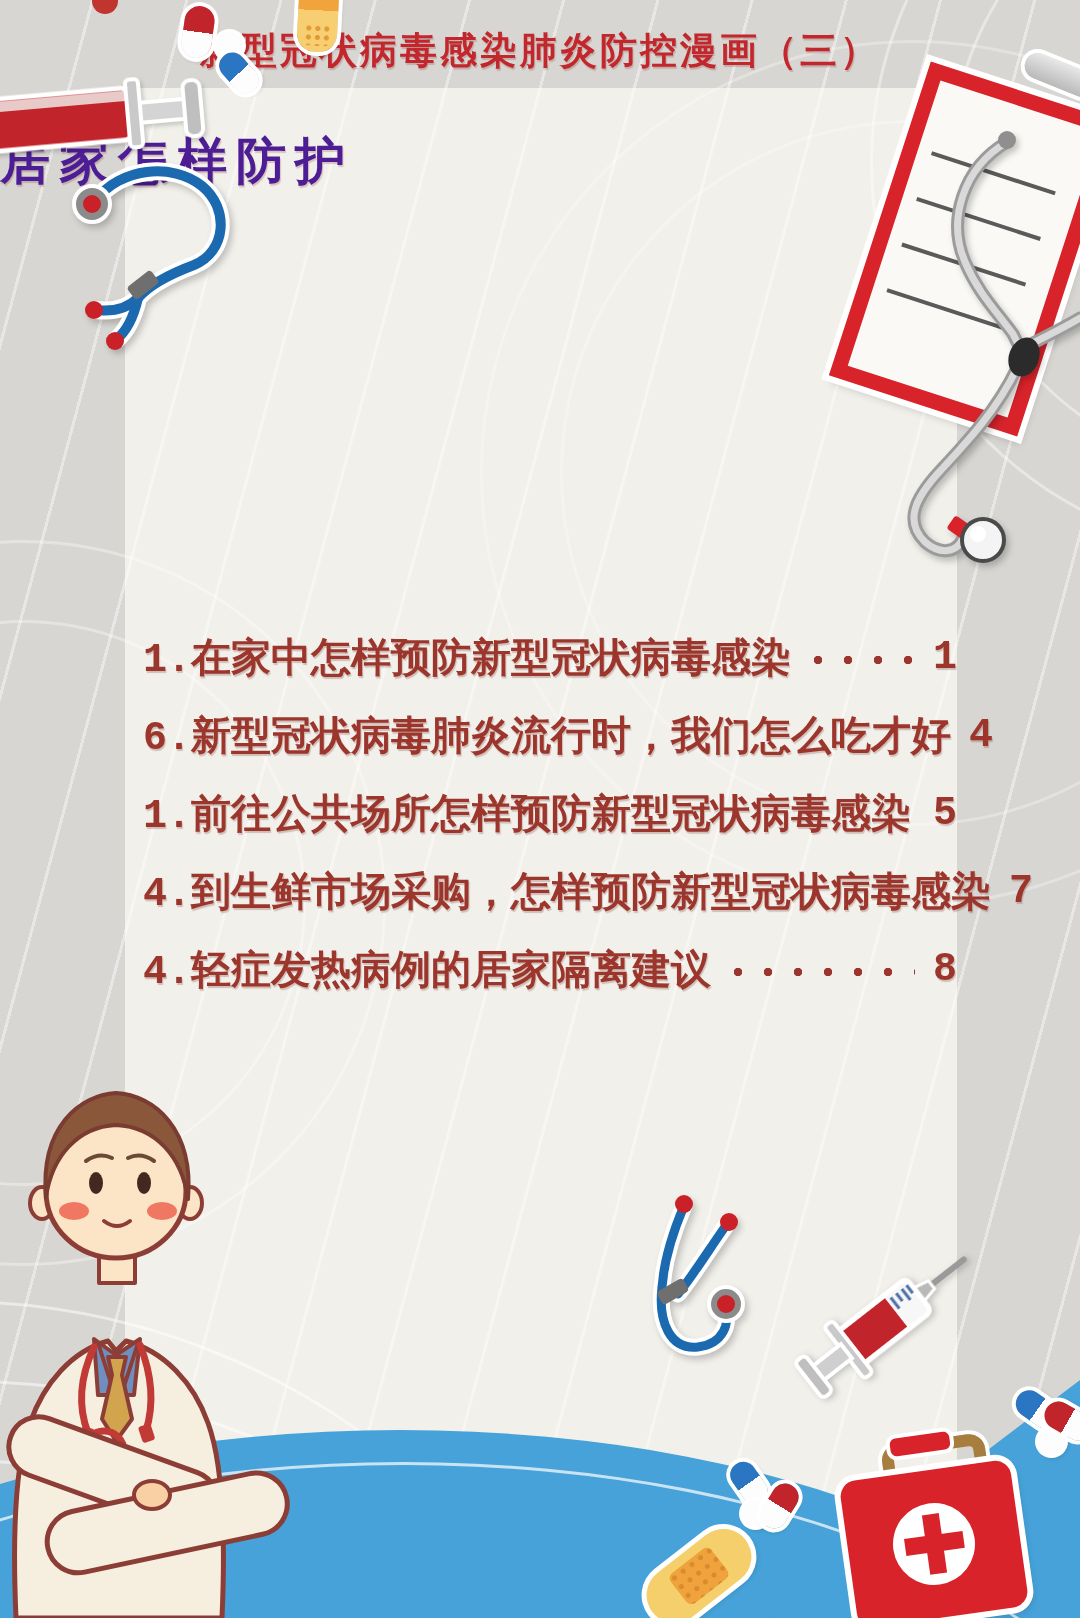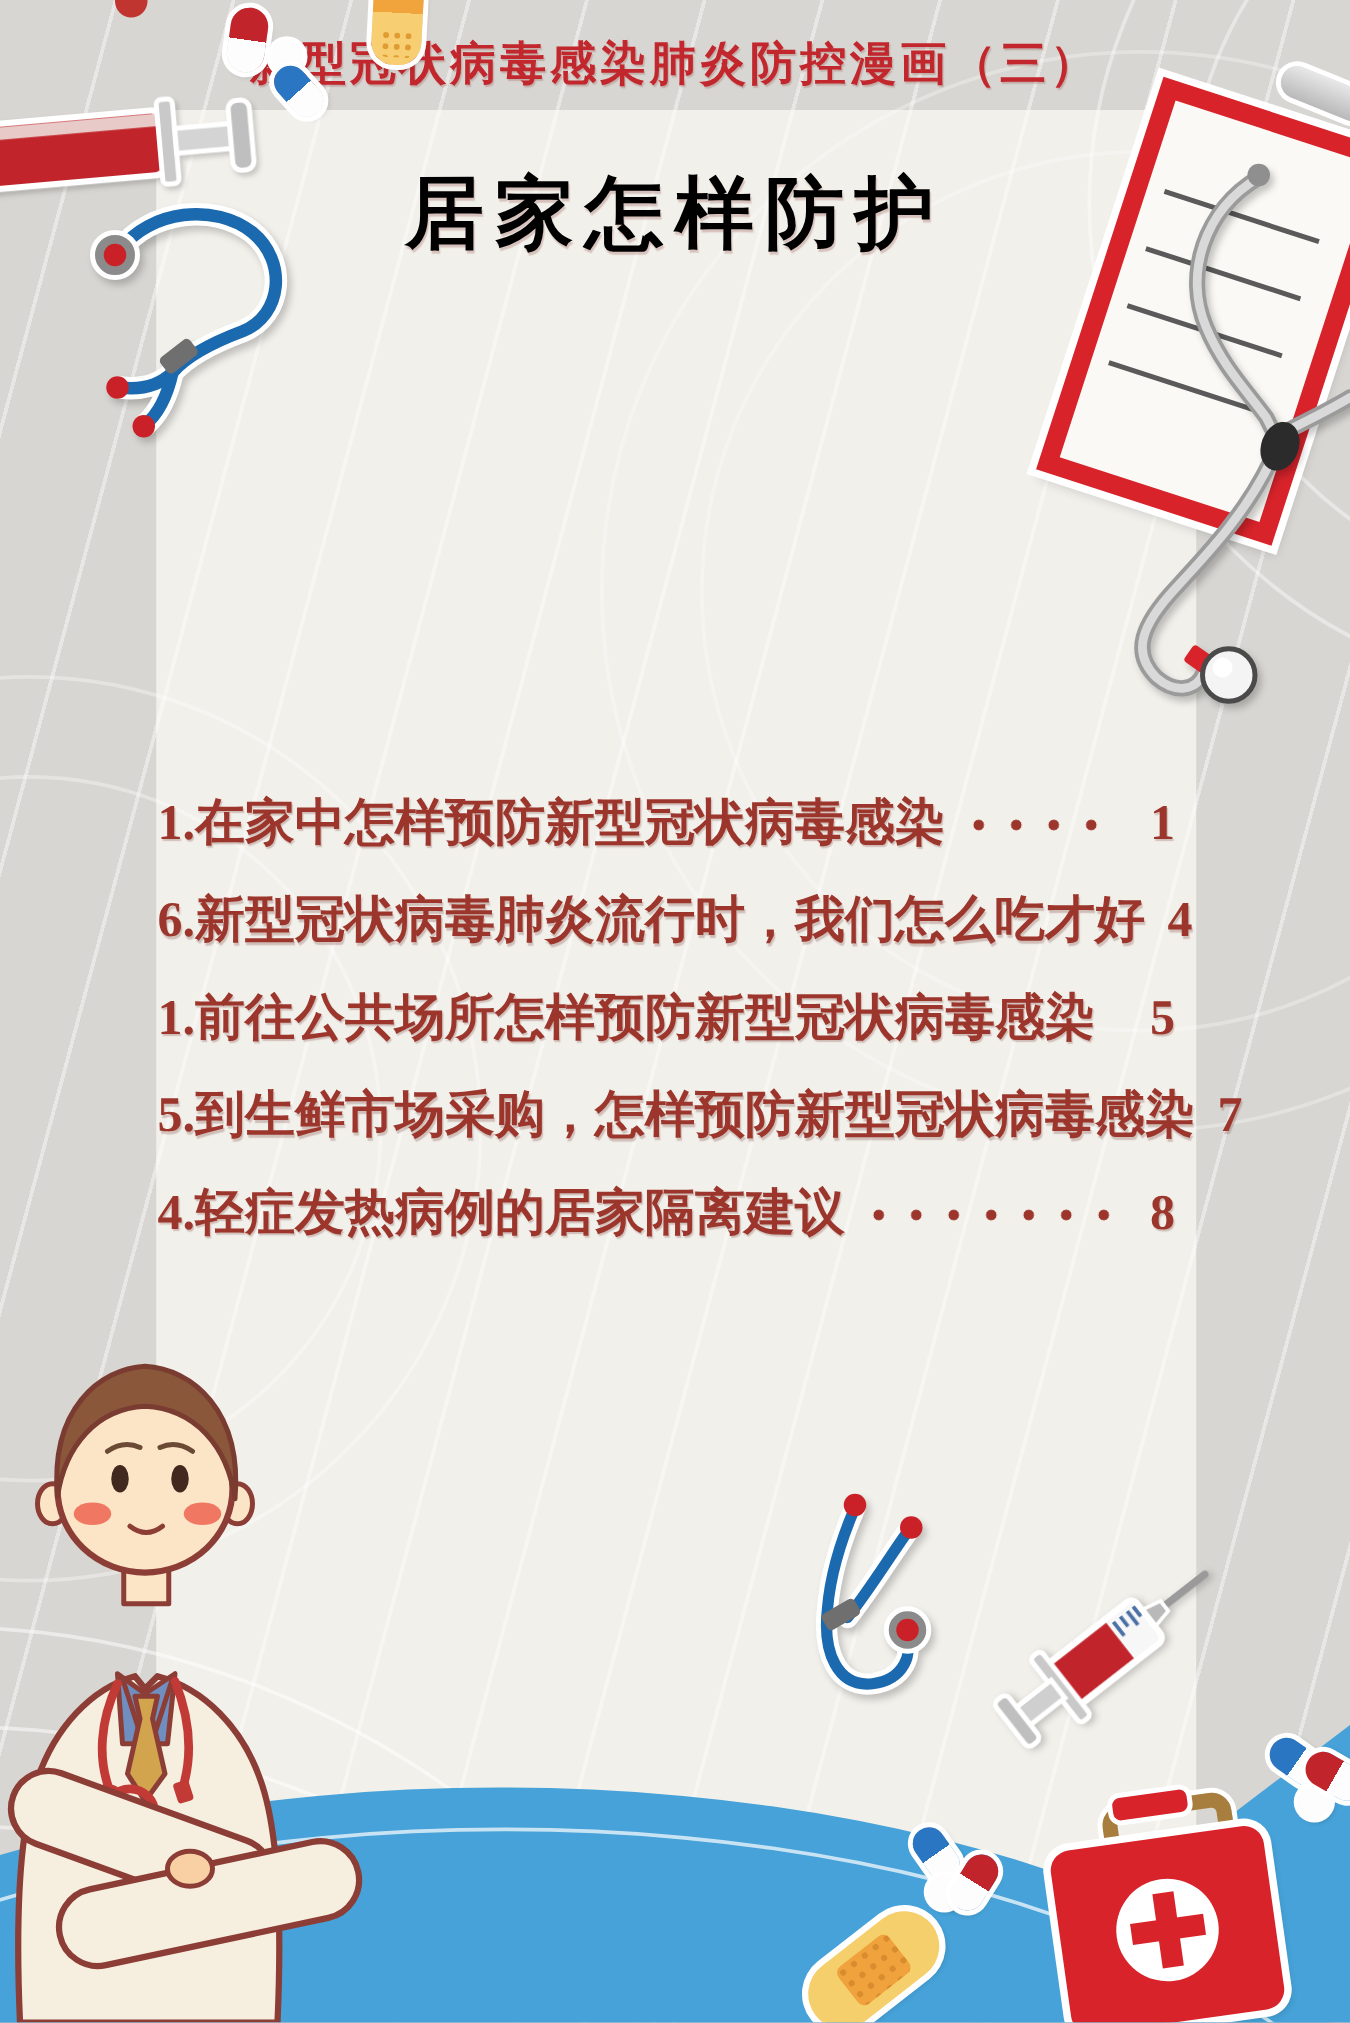--- a/index.html
+++ b/index.html
@@ -13,28 +13,28 @@
       rgba(255,255,255,.42) 88px, rgba(255,255,255,.42) 91px);}
   
   .arc{position:absolute;border-radius:50%;border:3px solid rgba(255,255,255,.42);z-index:2;pointer-events:none;}
   
   .card{position:absolute;left:125px;top:88px;width:832px;height:1530px;
         background:#f2f0eb;border-radius:6px;z-index:1;}
   
   .header-title{position:absolute;left:0;top:26px;width:100%;text-align:center;z-index:3;
     font-size:37px;font-weight:bold;letter-spacing:3px;color:#c2272d;
     text-shadow:1px 2px 1px rgba(130,50,45,.25);}
-  .subtitle{position:absolute;left:0;top:128px;width:100%;text-align:center;z-index:3;
-    font-size:63px;font-weight:bold;letter-spacing:9px;color:#000000;
+  .subtitle{position:absolute;left:0;top:128px;width:100%;text-align:left;z-index:3;
+    font-size:50px;font-weight:bold;letter-spacing:9px;color:#4c1d95;
     text-shadow:1px 2px 1px rgba(130,50,45,.25);}
   .toc-title{position:absolute;left:0;top:310px;width:100%;text-align:center;z-index:3;
     font-size:92px;font-weight:900;letter-spacing:30px;text-indent:30px;color:#c02a28;
     text-shadow:2px 3px 2px rgba(130,50,45,.22);}
-  .toc{position:absolute;left:126px;top:618px;width:814px;z-index:3;
-    font-family:Liberation Serif, serif;}
+  .toc{position:absolute;left:143px;top:618px;width:814px;z-index:3;
+    font-family:Liberation Mono, monospace;}
   .toc-item{display:flex;align-items:center;height:78px;
     font-size:40px;font-weight:bold;color:#9c362c;
     text-shadow:1px 2px 1px rgba(120,60,50,.28);}
   .toc-text{white-space:nowrap;}
   .toc-dots{flex:1;align-self:center;height:14px;margin:6px 6px 0 12px;
     background-image:radial-gradient(circle,#9c362c 0 4px,rgba(0,0,0,0) 4.5px);
     background-size:30px 14px;background-repeat:repeat-x;background-position:left center;}
   .toc-page{width:36px;text-align:right;}
   
   .dec{position:absolute;z-index:3;}
@@ -119,21 +119,21 @@
       <span class="toc-text">6.新型冠状病毒肺炎流行时，我们怎么吃才好</span>
       <span class="toc-dots"></span>
       <span class="toc-page">4</span>
     </div>
     <div class="toc-item">
       <span class="toc-text">1.前往公共场所怎样预防新型冠状病毒感染</span>
       <span class="toc-dots"></span>
       <span class="toc-page">5</span>
     </div>
     <div class="toc-item">
-      <span class="toc-text">5.到生鲜市场采购，怎样预防新型冠状病毒感染</span>
+      <span class="toc-text">4.到生鲜市场采购，怎样预防新型冠状病毒感染</span>
       <span class="toc-dots"></span>
       <span class="toc-page">7</span>
     </div>
     <div class="toc-item">
       <span class="toc-text">4.轻症发热病例的居家隔离建议</span>
       <span class="toc-dots"></span>
       <span class="toc-page">8</span>
     </div>
   </div>
 

